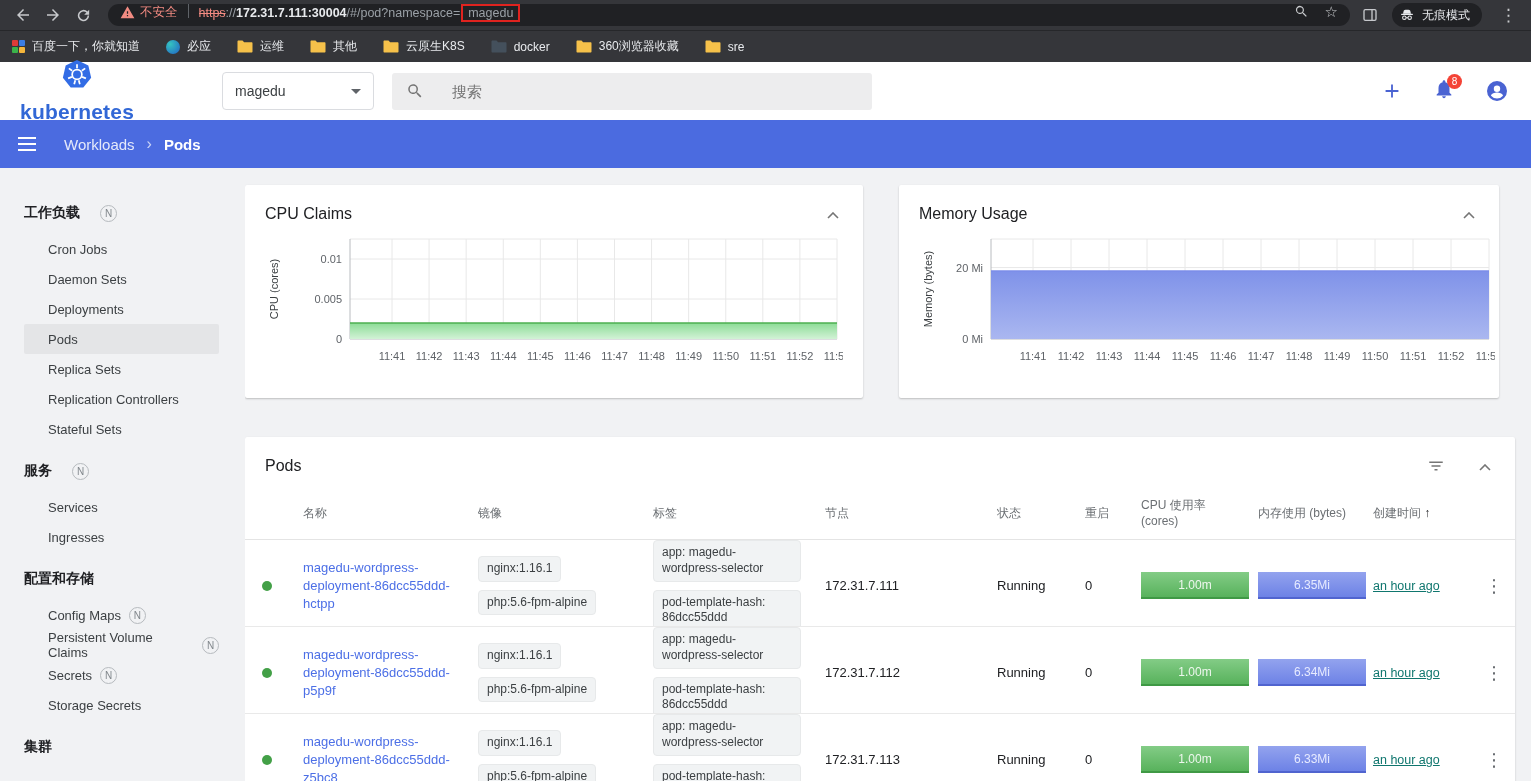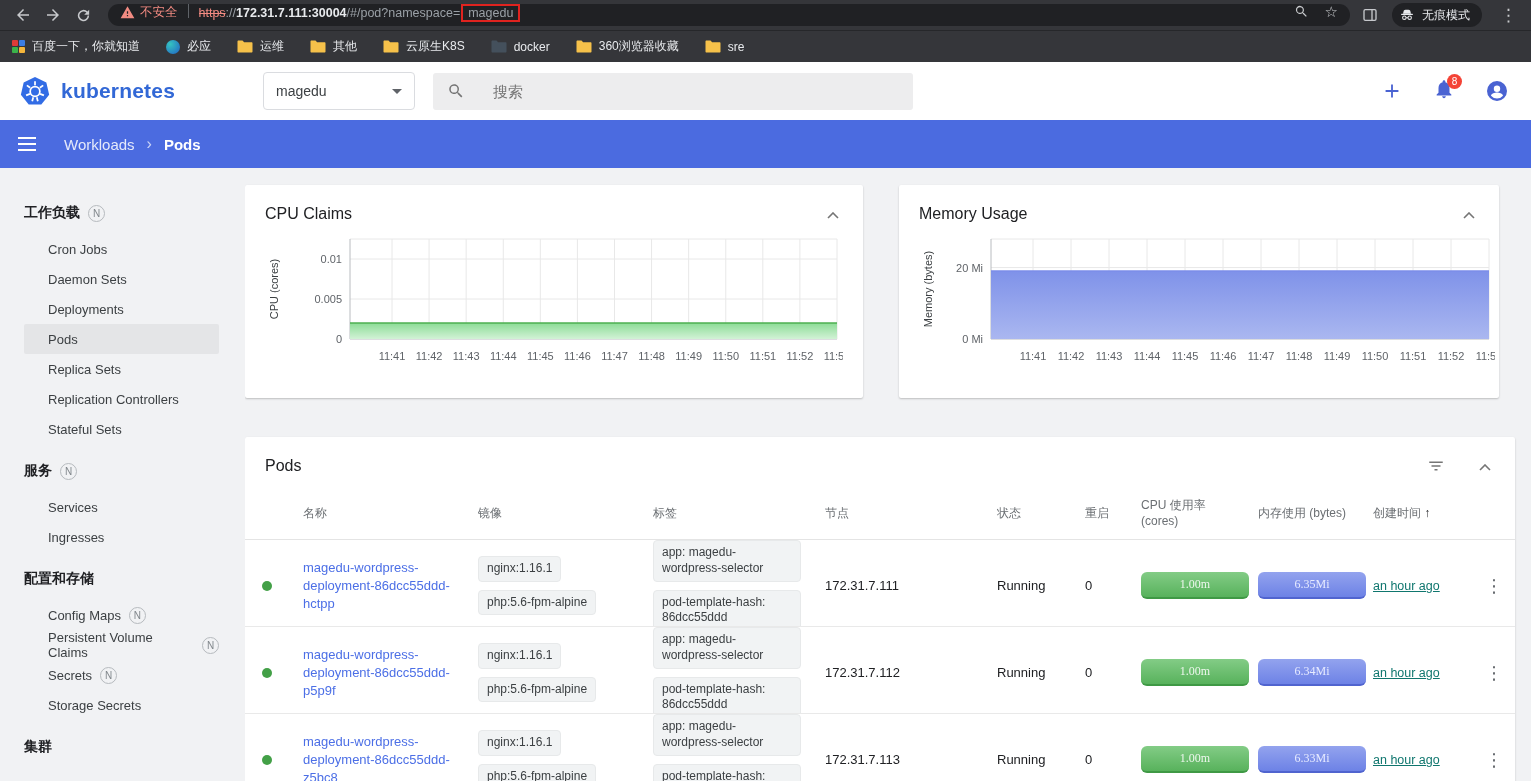--- a/index.html
+++ b/index.html
@@ -24,42 +24,42 @@
   .menu-dots { color:#c7c9cc; font-size:17px; line-height:1; padding:0 4px; cursor:pointer; }
 
   .bookmarks { height:32px; background:#35363a; border-top:1px solid #26272a; display:flex; align-items:center; padding:0 12px; gap:26px; }
   .bm { display:flex; align-items:center; gap:7px; color:#e8eaed; font-size:12px; cursor:pointer; white-space:nowrap; }
   .bm-grid { display:grid; grid-template-columns:6px 6px; grid-template-rows:6px 6px; gap:1px; }
   .bm-grid i { display:block; border-radius:1px; }
   .bm-bing { width:14px; height:14px; border-radius:50%; background:radial-gradient(circle at 30% 30%, #35c3c0, #2063c6); }
 
   
   .app-header { height:58px; background:#fff; display:flex; align-items:center; padding:0 22px 0 20px; }
-  .brand { display:flex; align-items:center; gap:10px; }
+  .brand { display:flex; align-items:center; gap:10px;flex-direction:column; }
   .brand-name { font-size:21px; font-weight:700; color:#3268d6; letter-spacing:.2px; }
   .ns-select { margin-left:88px; width:152px; height:38px; border:1px solid #dadce0; border-radius:4px; display:flex; align-items:center; justify-content:space-between; padding:0 12px; font-size:14px; color:#3c4043; background:#fff; cursor:pointer; flex:none; }
   .caret-down { width:0; height:0; border-left:5px solid transparent; border-right:5px solid transparent; border-top:5px solid #5f6368; }
   .search-box { margin-left:18px; width:480px; height:37px; background:#ededee; border-radius:3px; display:flex; align-items:center; padding:0 14px; gap:28px; flex:none; }
   .search-box input { border:none; background:transparent; outline:none; font-size:15px; color:#3c4043; width:100%; font-family:inherit; }
   .search-box input::placeholder { color:#757575; }
   .header-actions { margin-left:auto; display:flex; align-items:center; gap:30px; }
   .bell-wrap { position:relative; cursor:pointer; }
   .badge { position:absolute; top:-4px; right:-7px; background:#f44336; color:#fff; border-radius:50%; width:15px; height:15px; font-size:10px; display:flex; align-items:center; justify-content:center; }
 
   
   .app-toolbar { height:48px; background:#4b6be0; display:flex; align-items:center; padding:0 18px; color:#fff; }
   .hamburger { margin-right:28px; cursor:pointer; display:flex; }
   .crumb-parent { color:rgba(255,255,255,.85); font-size:15px; cursor:pointer; }
   .crumb-sep { margin:0 12px; color:rgba(255,255,255,.7); font-size:16px; }
   .crumb-current { font-weight:700; font-size:15px; color:#fff; }
 
   
   .content { display:flex; height:613px; overflow:hidden; background:#f1f2f4; }
   .sidebar { width:245px; flex:none; padding-top:18px; overflow:hidden; }
-  .sb-section { display:flex; align-items:center; gap:8px; padding:18px 0 12px 24px; font-size:14px; font-weight:700; color:#202124; }
+  .sb-section { display:flex; align-items:center; gap:20px; padding:18px 0 12px 24px; font-size:14px; font-weight:700; color:#202124; }
   .n-badge { width:17px; height:17px; border:1px solid #b6babe; border-radius:50%; color:#80868b; font-size:10px; font-weight:400; display:inline-flex; align-items:center; justify-content:center; flex:none; }
   .sb-item { height:30px; display:flex; align-items:center; gap:8px; margin:0 26px 0 24px; padding-left:24px; font-size:13px; color:#3c4043; cursor:pointer; border-radius:2px; }
   .sb-item.active { background:#e4e5e7; }
 
   .main { flex:1; padding:17px 16px 0 0; overflow:hidden; }
   .card { background:#fff; border-radius:2px; box-shadow:0 1px 2px rgba(0,0,0,.22); }
   .charts-row { display:flex; gap:36px; }
   .chart-card { width:618px; height:213px; padding:18px 20px 0; }
   .chart-card.mem { width:600px; }
   .card-head { display:flex; justify-content:space-between; align-items:center; }
@@ -76,21 +76,21 @@
   .pods-grid { display:grid; grid-template-columns:48px 175px 175px 172px 172px 88px 56px 117px 115px 1fr 40px; align-items:center; }
   .thead { border-bottom:1px solid #e4e4e4; }
   .th { font-size:12px; color:#6b6f73; padding:6px 14px 10px 10px; line-height:1.35; cursor:pointer; }
   .sort-arrow { color:#202124; }
   .pod-row { border-bottom:1px solid #e9e9e9; height:87px; overflow:hidden; }
   .cell { padding:0 14px 0 10px; font-size:13px; color:#202124; }
   .dot { width:10px; height:10px; border-radius:50%; background:#43a047; margin:0 auto; display:block; }
   .pod-name { color:#4c6fe6; font-size:13px; line-height:1.38; overflow-wrap:anywhere; cursor:pointer; text-decoration:none; display:block; }
   .chips { display:flex; flex-direction:column; gap:8px; align-items:flex-start; }
   .chip { background:#f1f3f4; border:1px solid #e7e9ea; border-radius:4px; padding:4px 8px; font-size:12px; color:#3c4043; line-height:1.3; max-width:150px; overflow-wrap:anywhere; }
-  .meter { width:108px; height:27px; display:flex; align-items:center; justify-content:center; font-size:12px; border-radius:6px;font-family:Liberation Serif, serif; }
+  .meter { width:108px; height:27px; display:flex; align-items:center; justify-content:center; font-size:12px; border-radius:0; }
   .meter.cpu { background:linear-gradient(180deg,#83cc86,#58b25c); color:#eef7ee; border-bottom:2px solid #3f9945; }
   .meter.mem { background:linear-gradient(180deg,#93a3ee,#6d82e6); color:#e7ebff; border-bottom:2px solid #5064cf; }
   .created { font-size:12.5px; color:#0f766e; text-decoration:underline; }
   .kebab { font-size:18px; color:#5f6368; text-align:center; cursor:pointer; display:block; }
 </style>
 </head>
 <body>
 
 <div class="topbar">
   <span class="nav-btn">

